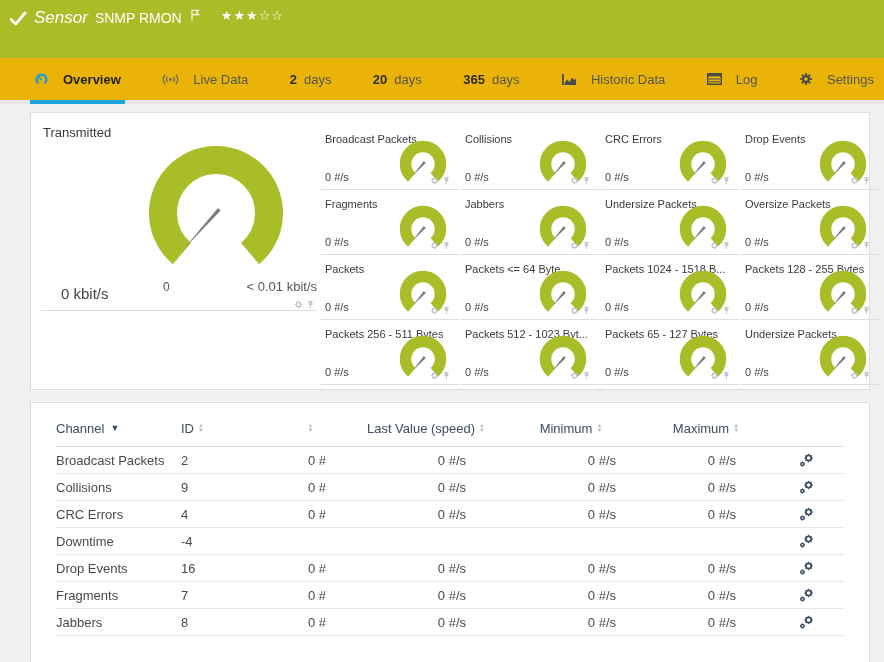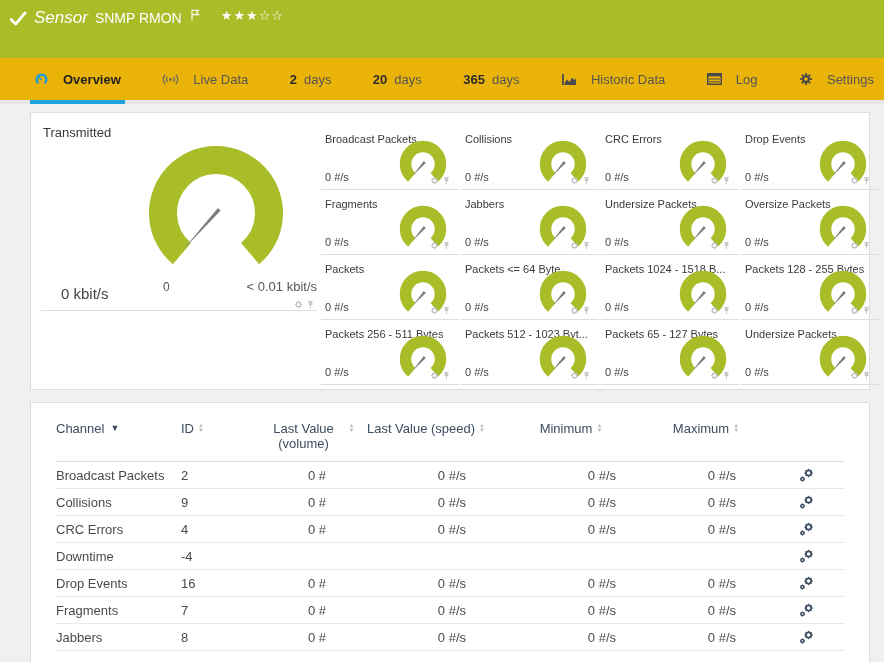--- a/index.html
+++ b/index.html
@@ -755,21 +755,20 @@
       <span class="sort-down">▼</span>
     </div>
     <div class="th">
       <span>ID</span>
       <span class="sort-stack">
           <span>▲</span>
           <span>▼</span>
         </span>
     </div>
     <div class="th center">
-      <span class="wrap">Last Value (volume)</span>
       <span class="sort-stack">
           <span>▲</span>
           <span>▼</span>
         </span>
     </div>
     <div class="th center">
       <span>Last Value (speed)</span>
       <span class="sort-stack">
           <span>▲</span>
           <span>▼</span>

